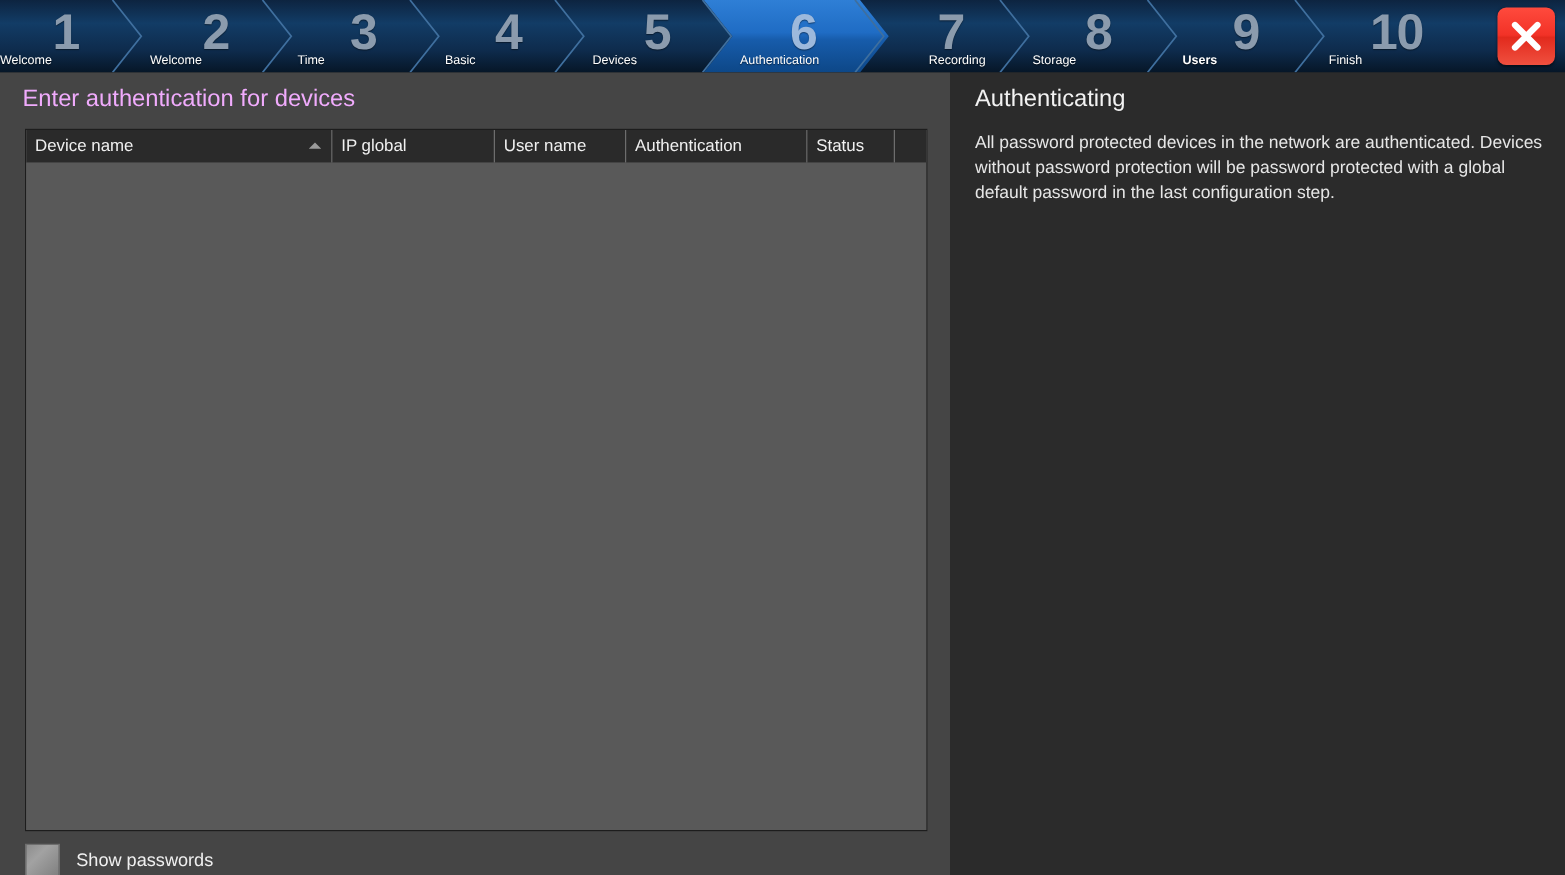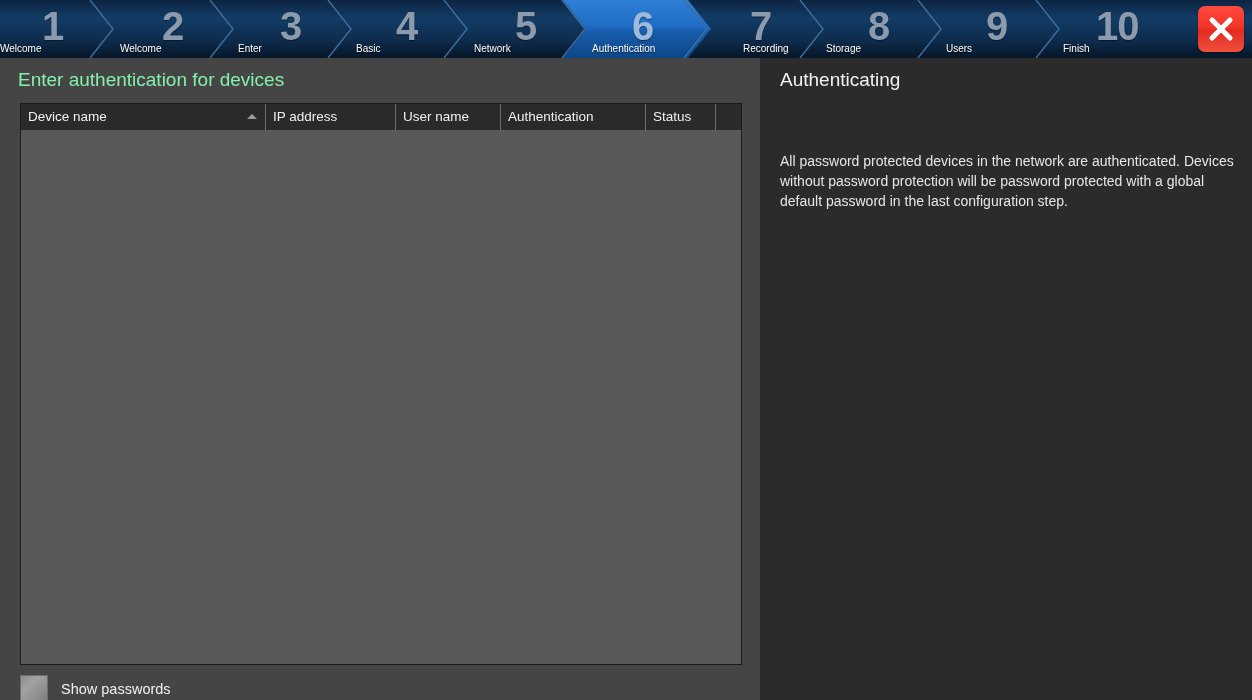--- a/index.html
+++ b/index.html
@@ -98,21 +98,21 @@
     left: 760px; top: 58px;
     width: 492px;
     height: 642px;
     background: #2b2b2b;
   }
 
   #page-title {
     position: absolute;
     left: 18px; top: 11px;
     font-size: 19px;
-    color: #86efac;
+    color: #f0abfc;
   }
 
   
   #device-table {
     position: absolute;
     left: 20px;
     top: 45px;
     width: 722px;
     height: 562px;
     border: 1px solid #1d1d1d;
@@ -183,21 +183,20 @@
     font-size: 19px;
     color: #f2f2f2;
   }
   #help-body {
     position: absolute;
     left: 20px; top: 45px;
     width: 455px;
     font-size: 14px;
     line-height: 20px;
     color: #e6e6e6;
-    margin-top: 48px;
   }
   #help-body p { margin: 0; }
 </style>
 </head>
 <body>
 
 <div id="wizard-bar">
   <svg id="active-shape" viewBox="0 0 1252 58" preserveAspectRatio="none">
     <linearGradient id="activeGrad" x1="0" y1="0" x2="0" y2="1">
       <stop offset="0" stop-color="#2f7fd6"></stop>
@@ -213,45 +212,45 @@
       <div class="step" style="left: 0px; width: 1252px; pointer-events: none;">
         <span class="num" style="left: 42px;">1</span>
         <span class="lbl" style="left: 0px;">Welcome</span>
       </div>
       <div class="step" style="left: 0px; width: 1252px; pointer-events: none;">
         <span class="num" style="left: 162px;">2</span>
         <span class="lbl" style="left: 120px;">Welcome</span>
       </div>
       <div class="step" style="left: 0px; width: 1252px; pointer-events: none;">
         <span class="num" style="left: 280px;">3</span>
-        <span class="lbl" style="left: 238px;">Enter</span>
+        <span class="lbl" style="left: 238px;">Time</span>
       </div>
       <div class="step" style="left: 0px; width: 1252px; pointer-events: none;">
         <span class="num" style="left: 396px;">4</span>
         <span class="lbl" style="left: 356px;">Basic</span>
       </div>
       <div class="step" style="left: 0px; width: 1252px; pointer-events: none;">
         <span class="num" style="left: 515px;">5</span>
-        <span class="lbl" style="left: 474px;">Network</span>
+        <span class="lbl" style="left: 474px;">Devices</span>
       </div>
       <div class="step active" style="left: 0px; width: 1252px; pointer-events: none;">
         <span class="num" style="left: 632px;">6</span>
         <span class="lbl" style="left: 592px;">Authentication</span>
       </div>
       <div class="step" style="left: 0px; width: 1252px; pointer-events: none;">
         <span class="num" style="left: 750px;">7</span>
         <span class="lbl" style="left: 712px; margin-left: 31px;">Recording</span>
       </div>
       <div class="step" style="left: 0px; width: 1252px; pointer-events: none;">
         <span class="num" style="left: 868px;">8</span>
         <span class="lbl" style="left: 826px; margin-top: 15px;">Storage</span>
       </div>
       <div class="step" style="left: 0px; width: 1252px; pointer-events: none;">
         <span class="num" style="left: 986px;">9</span>
-        <span class="lbl" style="left: 946px;">Users</span>
+        <span class="lbl" style="left: 946px; font-weight: bold;">Users</span>
       </div>
       <div class="step" style="left: 0px; width: 1016px; pointer-events: none;">
         <span class="num" style="left: 1096px;">10</span>
         <span class="lbl" style="left: 1063px;">Finish</span>
       </div>
     </div>
   <div id="chevs-host">
       <div class="chev" style="left: 88px;">
         <svg width="30" height="58" viewBox="0 0 30 58">
           <polyline points="2,0 25,29 2,58" fill="none" stroke="#3f6f9e" stroke-width="1.4"></polyline>
@@ -307,21 +306,21 @@
   </div>
 </div>
 
 <div id="left-panel">
 
   <div id="page-title">Enter authentication for devices</div>
 
   <div id="device-table">
     <div id="table-head">
         <div class="th" style="width: 245px; flex: 0 0 auto;"><span>Device name</span><span class="sort-asc"></span></div>
-        <div class="th" style="width: 130px; flex: 0 0 auto;"><span>IP address</span></div>
+        <div class="th" style="width: 130px; flex: 0 0 auto;"><span>IP global</span></div>
         <div class="th" style="width: 105px; flex: 0 0 auto;"><span>User name</span></div>
         <div class="th" style="width: 145px; flex: 0 0 auto;"><span>Authentication</span></div>
         <div class="th" style="width: 70px; flex: 0 0 auto;"><span>Status</span></div>
         <div class="th" style="width: 25px; flex: 1 1 auto;"><span></span></div>
       </div>
     <div id="table-body"></div>
   </div>
 
   <div id="show-pw-row">
     <div id="show-pw-box"></div>

